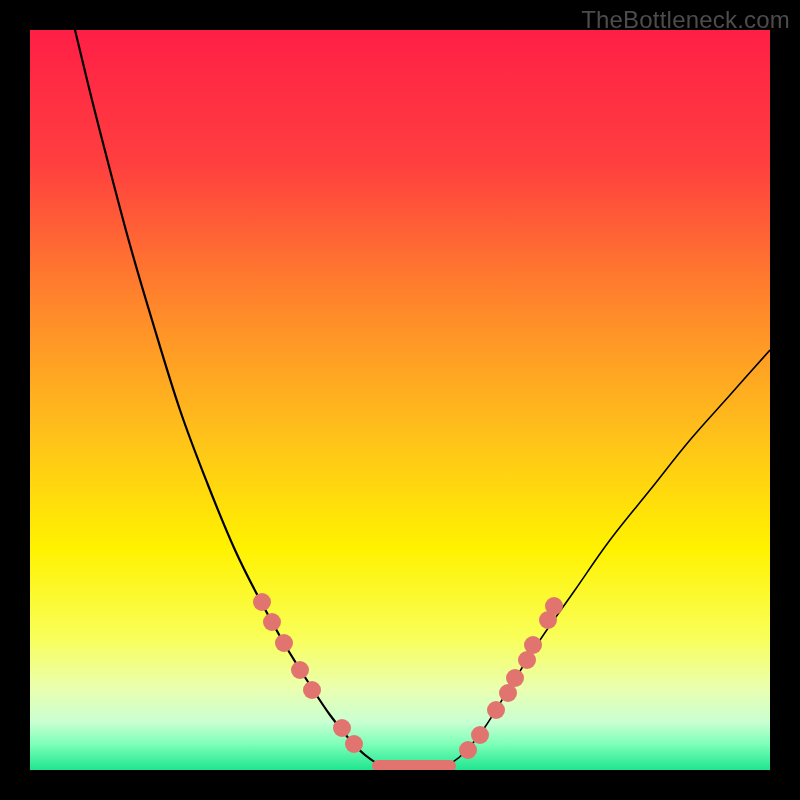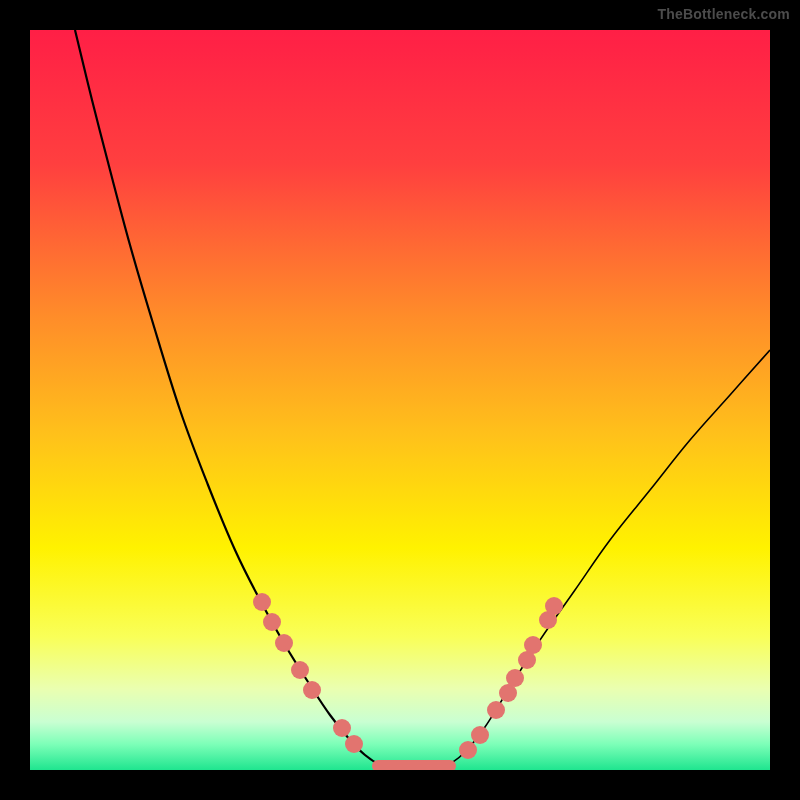--- a/index.html
+++ b/index.html
@@ -31,22 +31,22 @@
     left: 0;
     top: 0;
     width: 100%;
     height: 100%;
   }
   .watermark {
     position: absolute;
     top: 6px;
     right: 10px;
     font-family: Arial, Helvetica, sans-serif;
-    font-size: 14px;
-    font-weight: 700;
+    font-size: 24px;
+    font-weight: 400;
     color: #4c4c4c;
     letter-spacing: 0.2px;
   }
   svg.curve-layer {
     position: absolute;
     left: 0;
     top: 0;
   }
 </style>
 </head>

